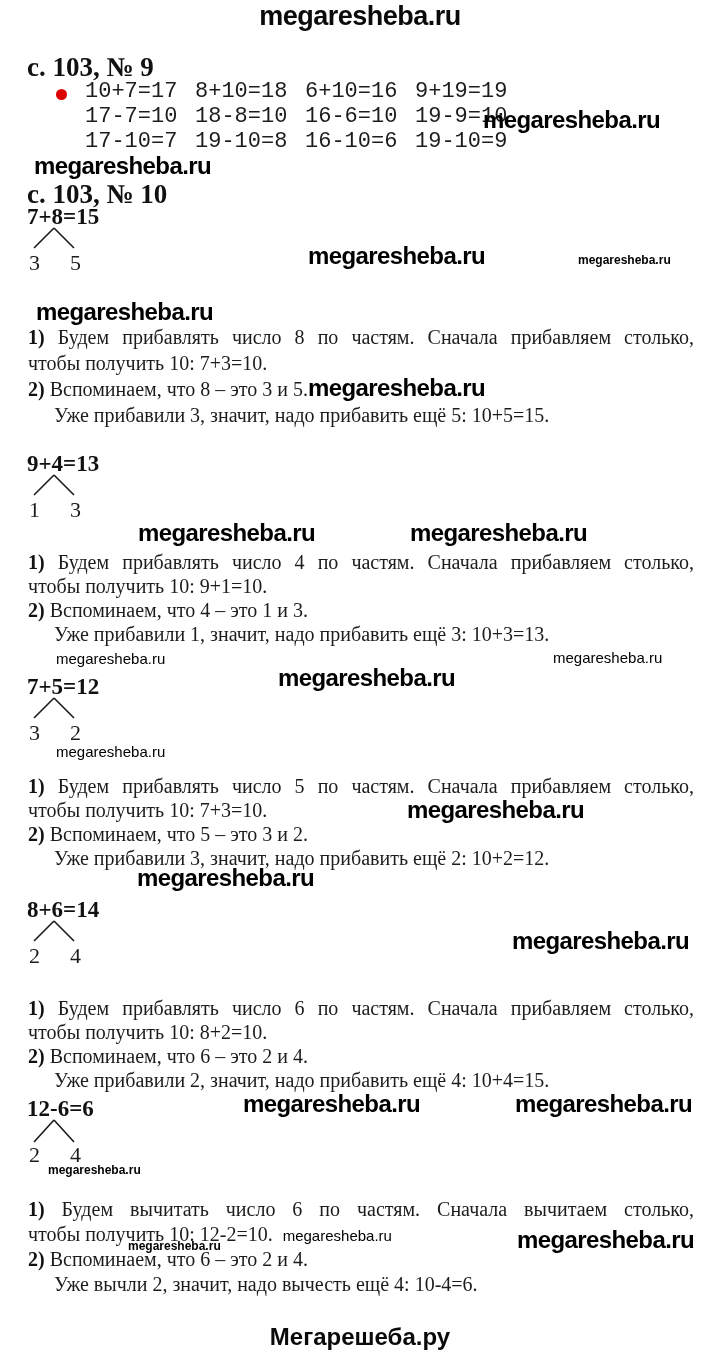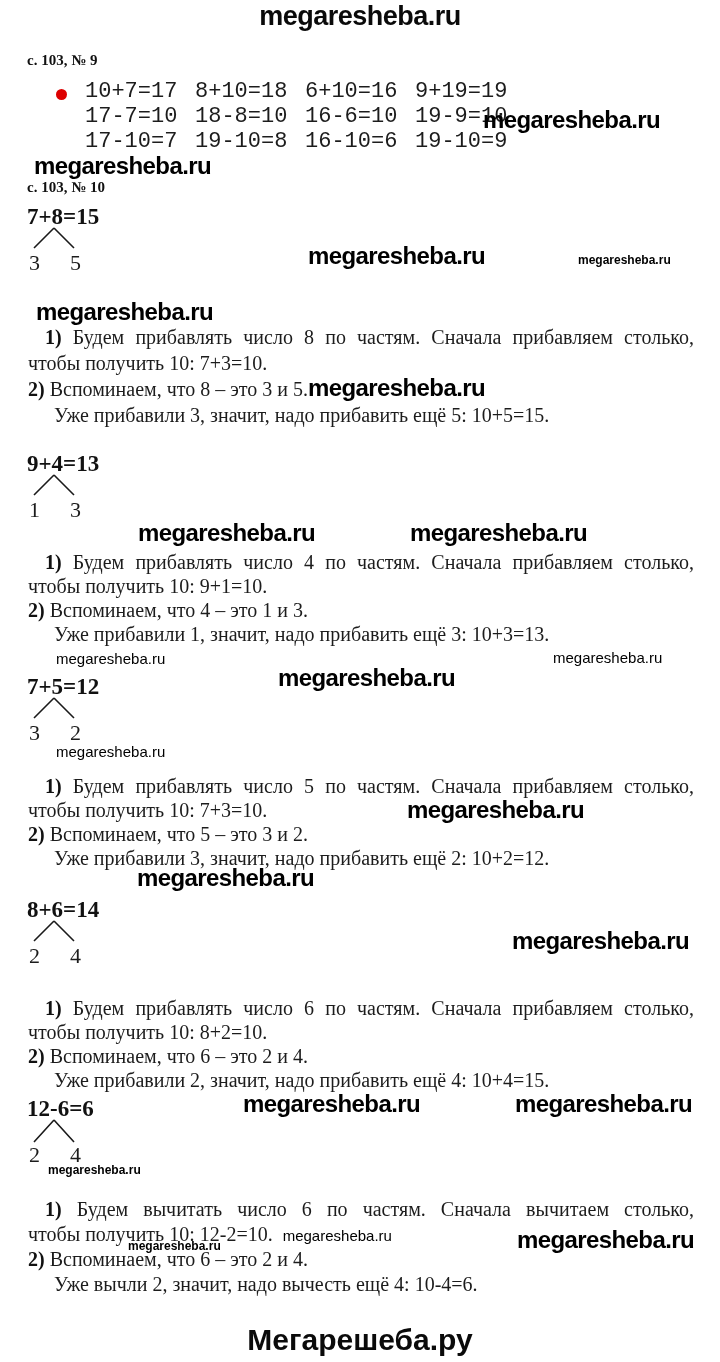--- a/index.html
+++ b/index.html
@@ -7,23 +7,23 @@
     position:relative; width:720px; height:1362px; background:#ffffff;
     overflow:hidden; color:#0d0d0d;
     font-family:"Liberation Serif", serif;
   }
   .abs { position:absolute; }
   .site-title {
     position:absolute; left:0; width:720px; text-align:center;
     font-family:"Liberation Sans", sans-serif; font-weight:bold; color:#0a0a0a;
   }
   .site-title.top { top:1px; font-size:27px; letter-spacing:-0.5px; }
-  .site-title.bottom { top:1323px; font-size:30px; }
+  .site-title.bottom { top:1323px; font-size:24px; }
   .h {
-    position:absolute; left:27px; font-size:15px; font-weight:bold; color:#111;
+    position:absolute; left:27px; font-size:27px; font-weight:bold; color:#111;
     white-space:nowrap;
   }
   .bullet {
     position:absolute; left:56px; top:89px; width:11px; height:11px;
     border-radius:50%; background:#dd0000;
   }
   .grid {
     position:absolute; left:85px; top:79px; display:grid;
     grid-template-columns:110px 110px 110px 110px;
     font-size:22px; line-height:25px; color:#1c1c1c;
@@ -35,21 +35,21 @@
   }
   .tree { position:absolute; left:30px; }
   .parts {
     position:absolute; left:29px; width:52px; display:flex;
     justify-content:space-between; font-size:22px; color:#1c1c1c; line-height:22px;
   }
   .para {
     position:absolute; left:28px; width:666px; font-size:20px; color:#1c1c1c;
   }
   .pline { white-space:normal; }
-  .jl { text-align:justify; text-align-last:justify;margin-left:17px; }
+  .jl { text-align:justify; text-align-last:justify; }
   .ind { padding-left:26px; }
   .pline b { font-weight:bold; color:#111; }
   .wm {
     font-family:"Liberation Sans", sans-serif; color:#000;
     white-space:nowrap; line-height:1;
   }
   .b24 { font-weight:bold; font-size:24px; letter-spacing:-0.6px; }
   .b12 { font-weight:bold; font-size:12px; }
   .r15 { font-weight:normal; font-size:15px; }
   .inline { display:inline; position:static; }

